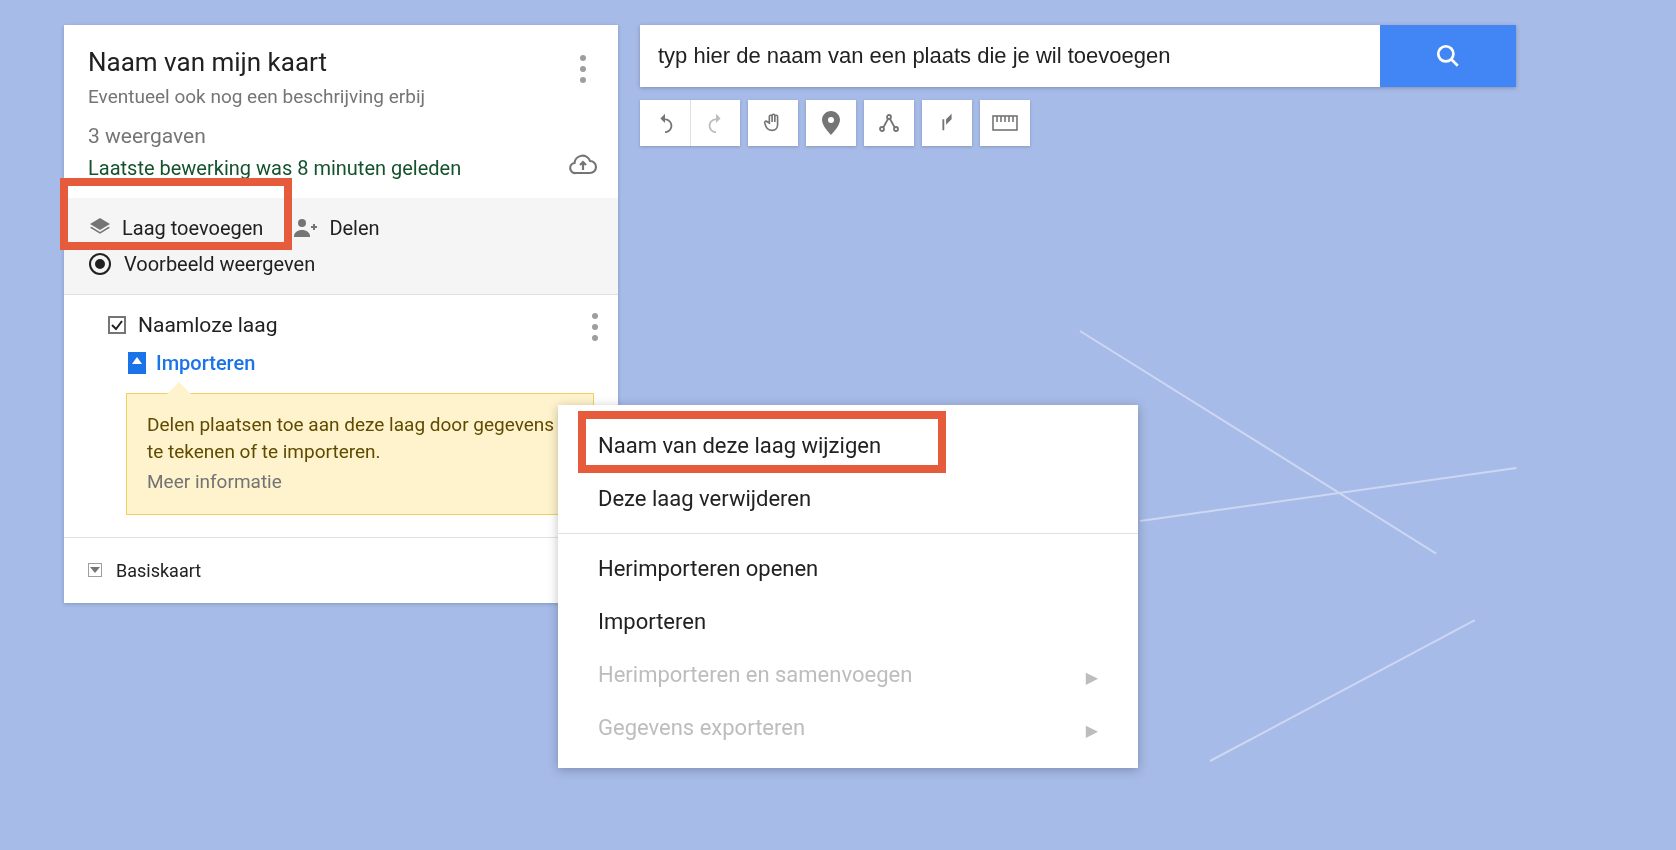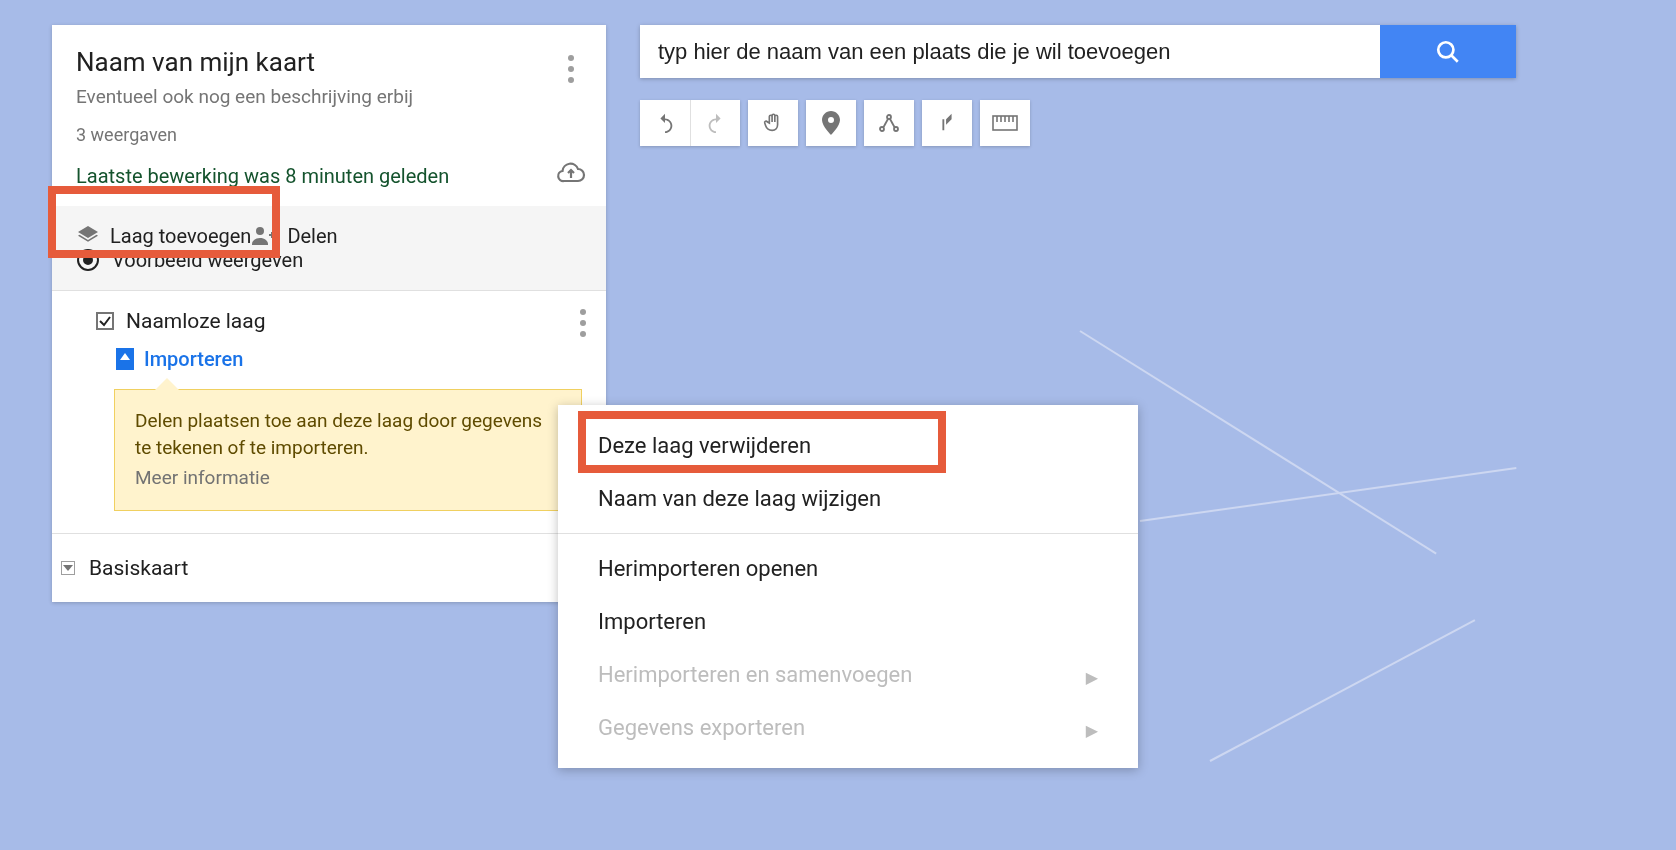--- a/index.html
+++ b/index.html
@@ -7,21 +7,21 @@
     font-family: Roboto, Arial, sans-serif;
     background: #a7bbe8;
     width: 1676px;
     height: 850px;
     position: relative;
     overflow: hidden;
   }
   
   .panel {
     position: absolute;
-    left: 52px;
+    left: 64px;
     top: 25px;
     width: 554px;
     background: #fff;
     box-shadow: 0 1px 4px rgba(0,0,0,0.2);
   }
   .panel-header {
     padding: 22px 24px 18px 24px;
     position: relative;
   }
   .map-title {
@@ -29,23 +29,23 @@
     color: #212121;
     font-weight: 400;
     margin-bottom: 8px;
   }
   .map-desc {
     font-size: 19px;
     color: #757575;
     margin-bottom: 16px;
   }
   .views {
-    font-size: 18px;
+    font-size: 21px;
     color: #757575;
-    margin-bottom: 19px;
+    margin-bottom: 8px;
   }
   .last-edit {
     font-size: 20px;
     color: #14532d;
   }
   .overflow-btn {
     position: absolute;
     right: 20px;
     top: 24px;
     width: 30px;
@@ -70,20 +70,22 @@
     color:#757575;
   }
   .actions-bar {
     background: #f5f5f5;
     padding: 18px 24px 18px 24px;
     position: relative;
   }
   .actions-row {
     display:flex;
     align-items:center;
+    gap: 30px;
+    margin-bottom: 12px;
   }
   .action {
     display:flex;
     align-items:center;
     gap:10px;
     font-size:20px;
     color:#212121;
     cursor:pointer;
   }
   .action svg { color:#757575; }
@@ -158,37 +160,37 @@
     border-left:12px solid transparent;border-right:12px solid transparent;border-bottom:12px solid #fff3cd;
   }
   .tip-box .tip-arrow::before{
     content:'';position:absolute;top:-1px;left:-13px;width:0;height:0;
     border-left:13px solid transparent;border-right:13px solid transparent;border-bottom:13px solid #f0d060;
     z-index:-1;
   }
   .tip-link { color:#737373; cursor:pointer; display:inline-block; margin-top:4px;}
   .basemap-section {
     border-top:1px solid #e0e0e0;
-    padding:22px 9px;
+    padding:22px 24px;
     display:flex;
     align-items:center;
     gap:14px;
-    font-size:21px;
+    font-size:18px;
     color:#212121;
   }
   .dropdown-tri {
     width:14px;height:14px;border:1px solid #9e9e9e;display:flex;align-items:center;justify-content:center;
   }
   .dropdown-tri span{width:0;height:0;border-left:5px solid transparent;border-right:5px solid transparent;border-top:6px solid #757575;}
   
   .search-wrap {
     position:absolute;
     left:640px; top:25px;
     display:flex;
-    height:53px;
+    height:62px;
     box-shadow:0 1px 4px rgba(0,0,0,0.25);
   }
   .search-input {
     width:740px;
     background:#fff;
     border:none;
     font-size:22px;
     color:#212121;
     padding:0 18px;
     outline:none;
@@ -410,24 +412,24 @@
           <line x1="17" y1="1" x2="17" y2="7"></line>
           <line x1="21" y1="1" x2="21" y2="7"></line>
         </svg>
     </div>
   </div>
 </div>
 
 <div class="context-menu">
   <div class="highlight-orange-rename"></div>
   <div class="ctx-item">
+    <span>Naam van deze laag wijzigen</span>
+  </div>
+  <div class="ctx-item">
     <span>Deze laag verwijderen</span>
-  </div>
-  <div class="ctx-item">
-    <span>Naam van deze laag wijzigen</span>
   </div>
   <div class="ctx-sep"></div>
   <div class="ctx-item">
     <span>Herimporteren openen</span>
   </div>
   <div class="ctx-item">
     <span>Importeren</span>
   </div>
   <div class="ctx-item disabled">
     <span>Herimporteren en samenvoegen</span>

